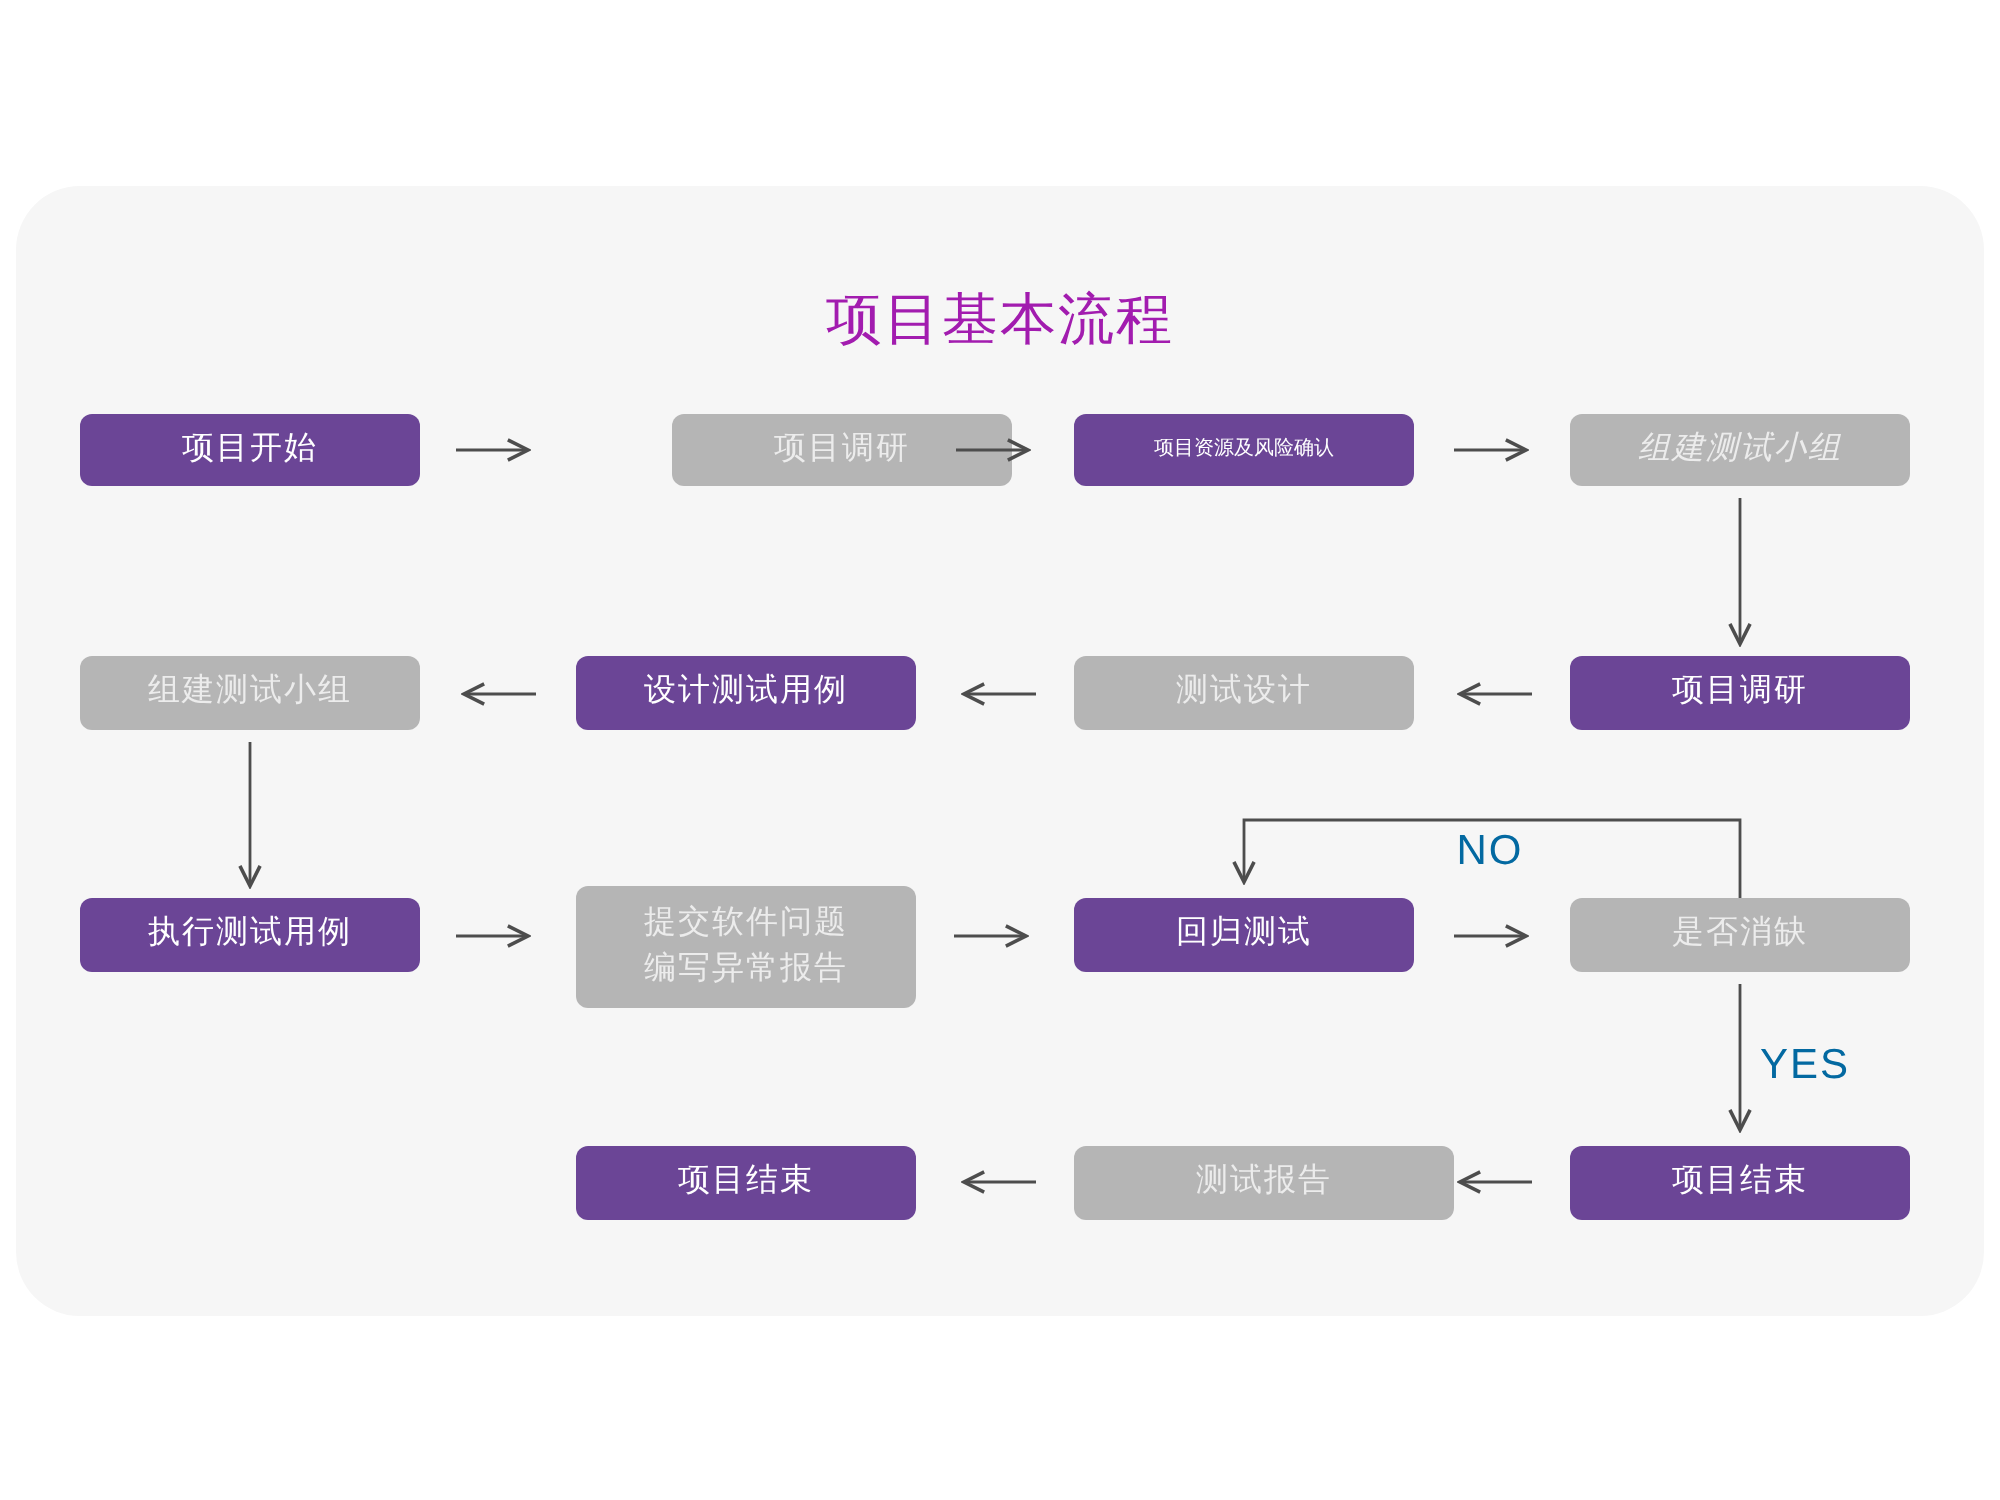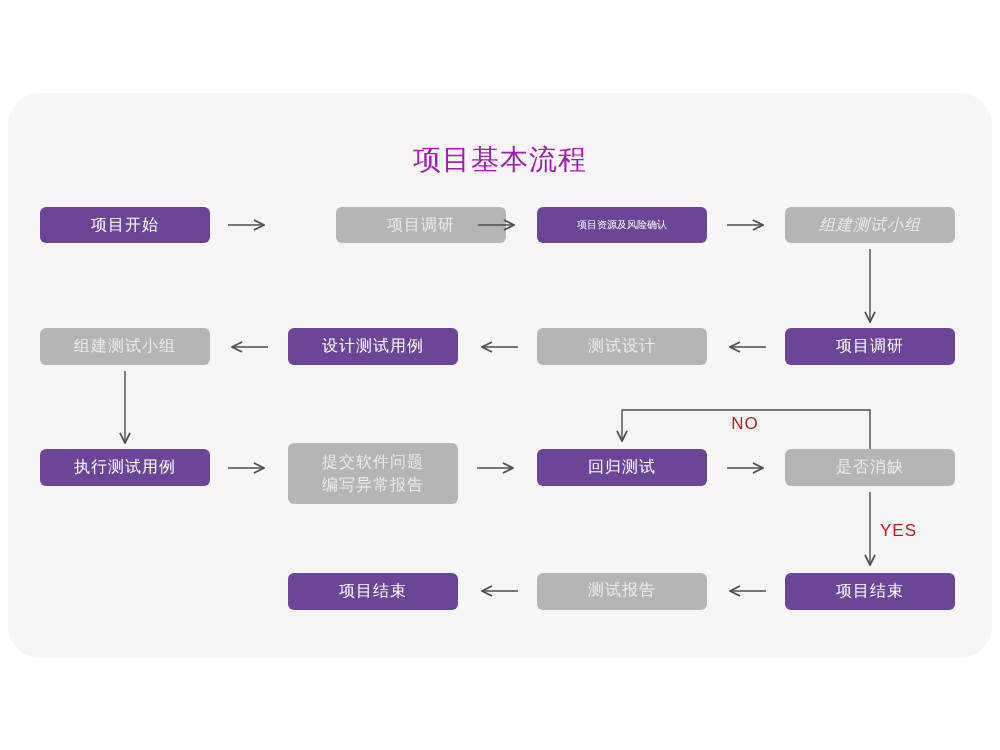--- a/index.html
+++ b/index.html
@@ -5,21 +5,21 @@
   html,body{margin:0;padding:0;background:#ffffff;}
   body{font-family:"Liberation Sans","DejaVu Sans",sans-serif;}
   .canvas{position:relative;width:1000px;height:750px;background:#ffffff;overflow:hidden;}
   .card{position:absolute;left:8px;top:93px;width:984px;height:565px;background:#f6f6f6;border-radius:32px;}
   .title{position:absolute;top:141px;left:0;width:1000px;text-align:center;font-size:28px;font-weight:500;color:#a21caf;letter-spacing:1px;}
   .node{position:absolute;display:flex;align-items:center;justify-content:center;border-radius:6px;font-size:16px;letter-spacing:1px;white-space:pre-line;text-align:center;line-height:1.4;}
   .node.purple{background:#6b4596;color:#ffffff;}
   .node.gray{background:#b5b5b5;color:#ececec;}
   svg.arrows{position:absolute;left:0;top:0;width:1000px;height:750px;pointer-events:none;}
   svg.arrows path{fill:none;stroke:#4d4d4d;stroke-width:1.4;}
-  .edge-label{position:absolute;font-size:17px;color:#b91c1c;letter-spacing:1px;}
+  .edge-label{position:absolute;font-size:21px;color:#0369a1;letter-spacing:1px;}
 </style>
 </head>
 <body>
 
 <div class="canvas">
   <div class="card"></div>
 
   <div class="title">项目基本流程</div>
 
   <div class="node purple" style="left:40px;top:207px;width:170px;height:36px;">项目开始</div>
@@ -32,21 +32,21 @@
   <div class="node gray" style="left:537px;top:328px;width:170px;height:37px;">测试设计</div>
   <div class="node purple" style="left:785px;top:328px;width:170px;height:37px;">项目调研</div>
 
   <div class="node purple" style="left:40px;top:449px;width:170px;height:37px;">执行测试用例</div>
   <div class="node gray" style="left:288px;top:443px;width:170px;height:61px;">提交软件问题
 编写异常报告</div>
   <div class="node purple" style="left:537px;top:449px;width:170px;height:37px;">回归测试</div>
   <div class="node gray" style="left:785px;top:449px;width:170px;height:37px;">是否消缺</div>
 
   <div class="node purple" style="left:288px;top:573px;width:170px;height:37px;">项目结束</div>
-  <div class="node gray" style="left:537px;top:573px;width:170px;height:37px;font-family:Liberation Mono, monospace;">测试报告</div>
+  <div class="node gray" style="left:537px;top:573px;width:190px;height:37px;">测试报告</div>
   <div class="node purple" style="left:785px;top:573px;width:170px;height:37px;">项目结束</div>
 
   <div class="edge-label" style="left:715px;top:414px;width:60px;text-align:center;">NO</div>
   <div class="edge-label" style="left:880px;top:521px;">YES</div>
 
   <svg class="arrows" viewBox="0 0 1000 750">
     <defs>
       <marker id="ah" viewBox="0 0 10 10" refX="9" refY="5" markerWidth="9" markerHeight="9" orient="auto-start-reverse">
         <path d="M1,1 L9,5 L1,9" fill="none" stroke="#4d4d4d" stroke-width="1.3"></path>
       </marker>

